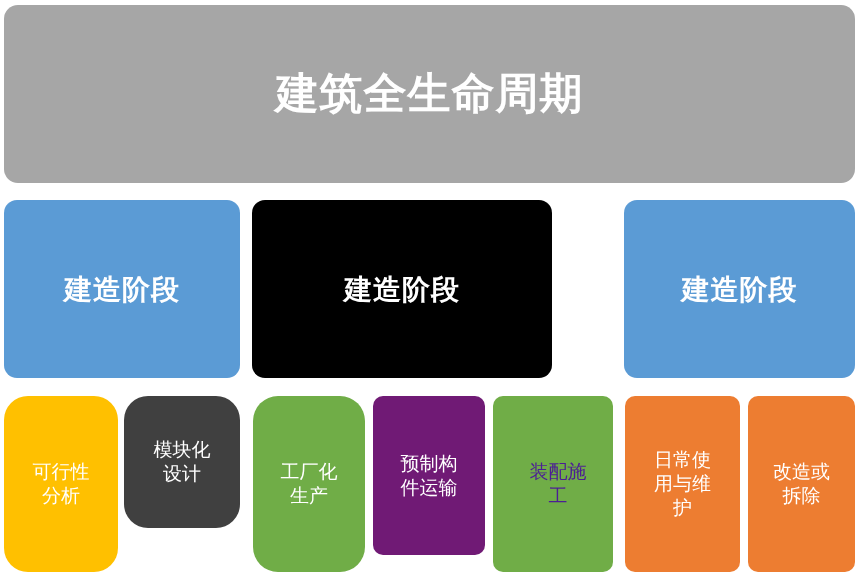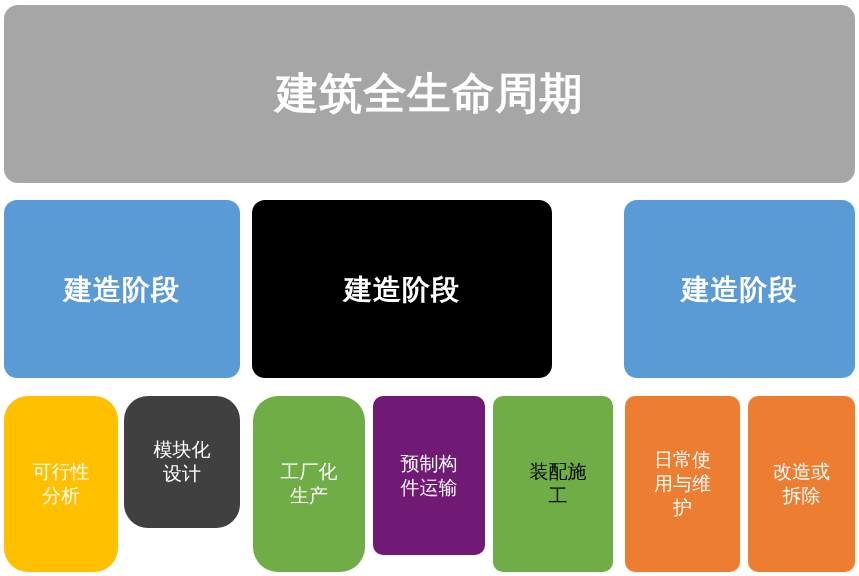--- a/index.html
+++ b/index.html
@@ -76,21 +76,21 @@
   <div class="node level-phase" id="phase-2" style="left: 624px; top: 200px; width: 231px; height: 178px; background: rgb(91, 155, 213); color: rgb(255, 255, 255);">建造阶段</div>
 
   <div class="node level-task fill-yellow" id="task-0" style="left: 4px; top: 396px; width: 114px; height: 176px; background: rgb(255, 192, 0); color: rgb(255, 255, 255);">可行性
 分析</div>
   <div class="node level-task fill-yellow" id="task-1" style="left: 124px; top: 396px; width: 116px; height: 132px; background: #404040; color: rgb(255, 255, 255);">模块化
 设计</div>
   <div class="node level-task fill-green" id="task-2" style="left: 253px; top: 396px; width: 112px; height: 176px; background: rgb(112, 173, 71); color: rgb(255, 255, 255); border-radius: 25px;">工厂化
 生产</div>
   <div class="node level-task fill-green" id="task-3" style="left: 373px; top: 396px; width: 112px; height: 159px; background: #701a75; color: rgb(255, 255, 255);">预制构
 件运输</div>
-  <div class="node level-task fill-green" id="task-4" style="left: 493px; top: 396px; width: 120px; height: 176px; background: rgb(112, 173, 71); color: #000000; padding-left: 16px;">装配施
+  <div class="node level-task fill-green" id="task-4" style="left: 493px; top: 396px; width: 120px; height: 176px; background: rgb(112, 173, 71); color: #4c1d95; padding-left: 16px;">装配施
 工</div>
   <div class="node level-task fill-orange" id="task-5" style="left: 625px; top: 396px; width: 115px; height: 176px; background: rgb(237, 125, 49); color: rgb(255, 255, 255);">日常使
 用与维
 护</div>
   <div class="node level-task fill-orange" id="task-6" style="left: 748px; top: 396px; width: 107px; height: 176px; background: rgb(237, 125, 49); color: rgb(255, 255, 255);">改造或
 拆除</div>
 
 </div>
 
 </body></html>

